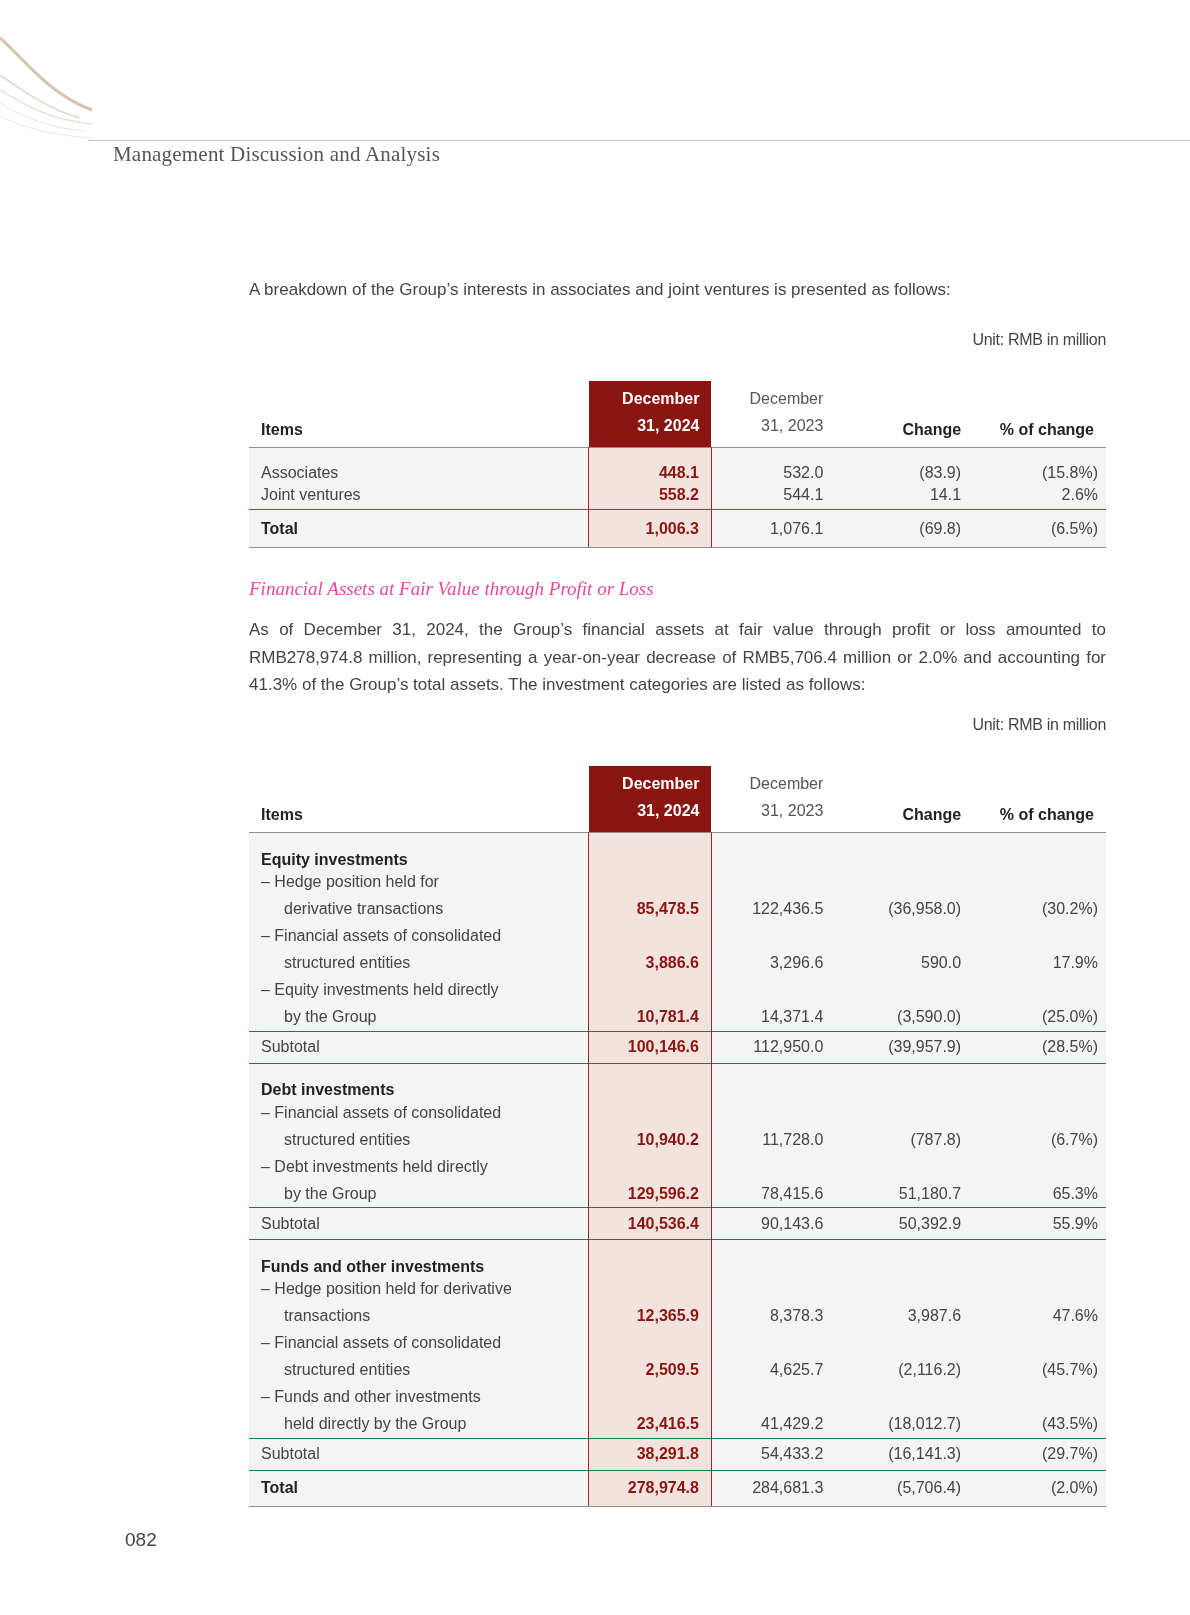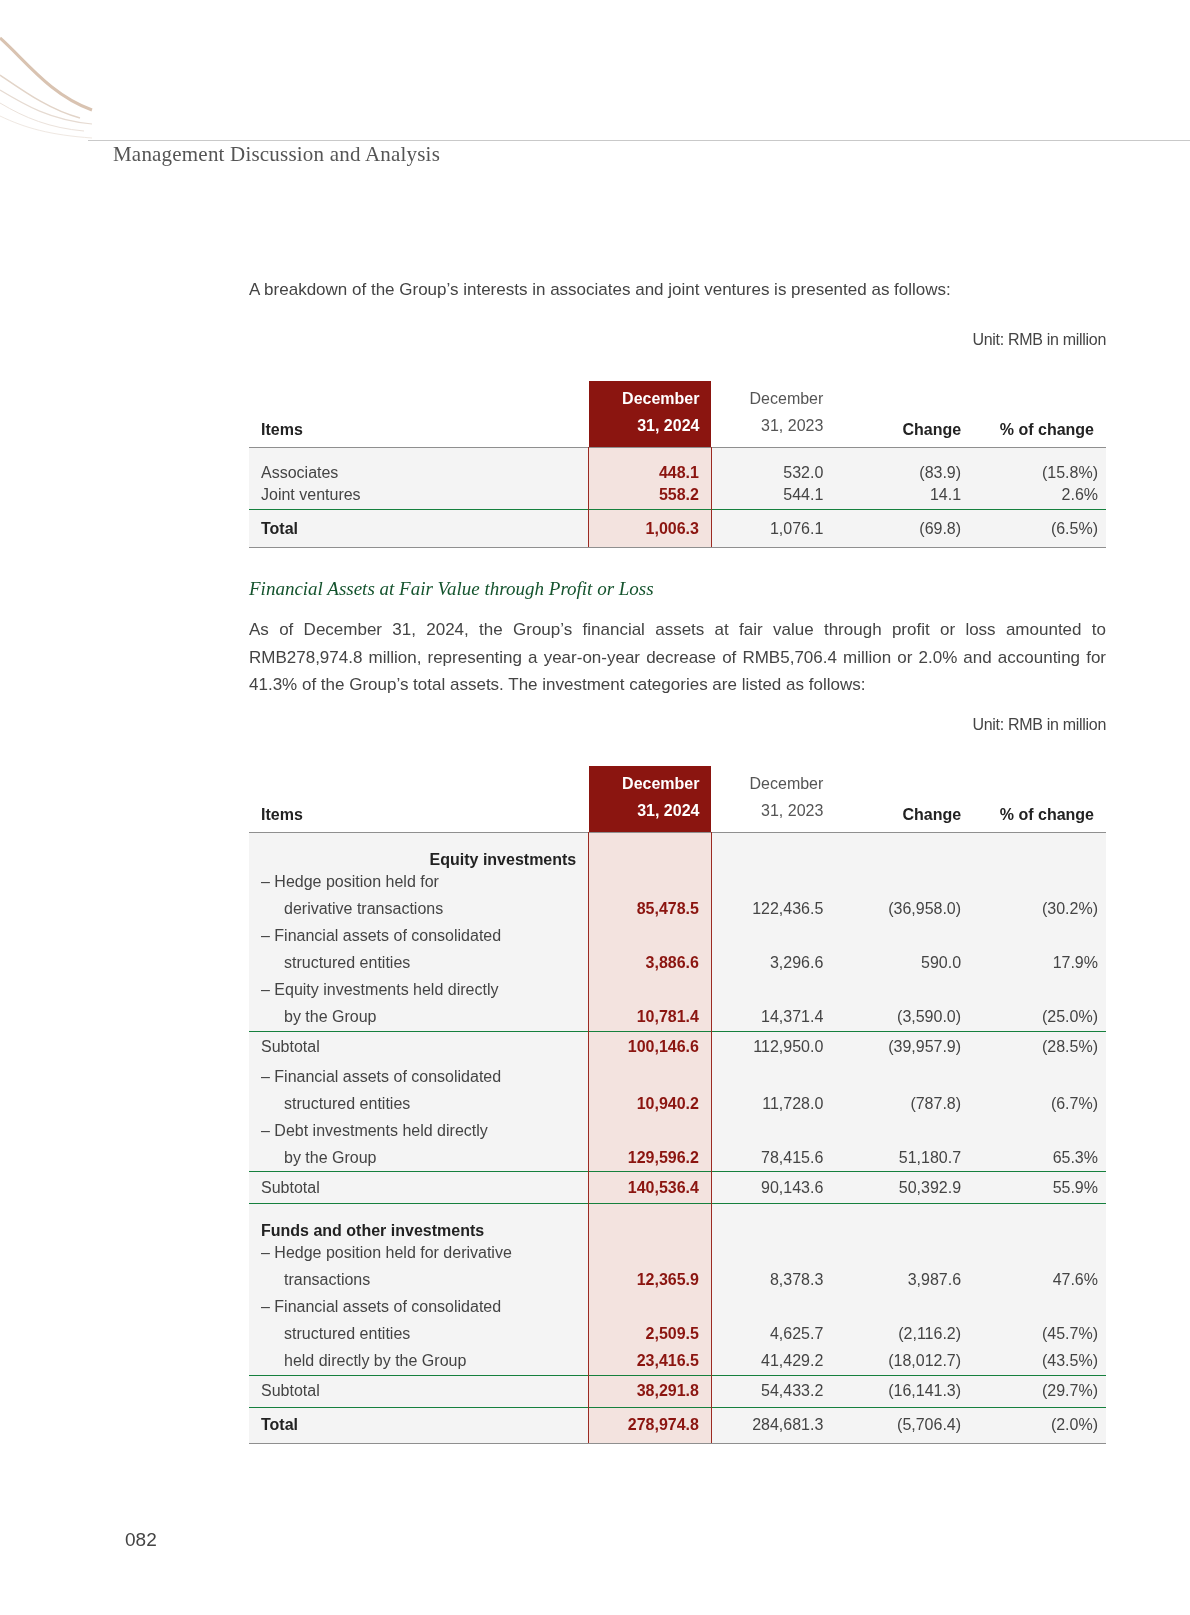--- a/index.html
+++ b/index.html
@@ -31,21 +31,21 @@
     table.fin tr.bold td.lbl { font-weight: bold; color: #222; }
     table.fin tr.cat td.lbl { font-weight: bold; color: #222; }
 
     .col-items { width: 335px; }
     .col-cur { width: 121px; }
     .col-prev { width: 134px; }
     .col-chg { width: 124px; }
     .col-pct { width: 131px; }
 
     .section-title { position: absolute; left: 249px; top: 578px; font-family: "Liberation Serif", "DejaVu Serif", serif;
-      font-style: italic; font-size: 19px; color: #14532d; }
+      font-style: italic; font-size: 19px; color: #ec4899; }
     .para { position: absolute; left: 249px; top: 616px; width: 857px; font-size: 17px; line-height: 27.5px; color: #444;
       text-align: justify; }
 
     .page-num { position: absolute; left: 125px; top: 1529px; font-family: Liberation Sans, sans-serif;
       font-size: 19px; color: #444; }
   </style>
 </head>
 <body>
 
 <svg class="deco" viewBox="0 0 100 150">
@@ -132,21 +132,21 @@
         <div>December</div>
         <div>31, 2023</div>
       </th>
       <th>Change</th>
       <th>% of change</th>
     </tr>
   </thead>
   <tbody>
 
     <tr class="cat" style="height:36px;">
-      <td class="lbl" style="vertical-align:bottom;text-align:right;">Equity investments</td>
+      <td class="lbl" style="vertical-align:bottom;">Equity investments</td>
       <td class="cur"></td>
         <td class="prev"></td>
         <td></td>
         <td class="pct"></td>
     </tr>
     <tr>
       <td class="lbl">– Hedge position held for</td>
       <td class="cur"></td>
         <td class="prev"></td>
         <td></td>
@@ -188,20 +188,27 @@
       <td class="pct">(25.0%)</td>
     </tr>
     <tr class="sep" style="height:32px;">
       <td class="lbl">Subtotal</td>
       <td class="cur">100,146.6</td>
       <td class="prev">112,950.0</td>
       <td>(39,957.9)</td>
       <td class="pct">(28.5%)</td>
     </tr>
 
+    <tr class="cat sep" style="height:36px;">
+      <td class="lbl" style="vertical-align:bottom;">Debt investments</td>
+      <td class="cur"></td>
+        <td class="prev"></td>
+        <td></td>
+        <td class="pct"></td>
+    </tr>
     <tr>
       <td class="lbl">– Financial assets of consolidated</td>
       <td class="cur"></td>
         <td class="prev"></td>
         <td></td>
         <td class="pct"></td>
     </tr>
     <tr>
       <td class="lbl indent">structured entities</td>
       <td class="cur">10,940.2</td>
@@ -260,20 +267,27 @@
         <td class="pct"></td>
     </tr>
     <tr>
       <td class="lbl indent">structured entities</td>
       <td class="cur">2,509.5</td>
       <td class="prev">4,625.7</td>
       <td>(2,116.2)</td>
       <td class="pct">(45.7%)</td>
     </tr>
     <tr>
+      <td class="lbl">– Funds and other investments</td>
+      <td class="cur"></td>
+        <td class="prev"></td>
+        <td></td>
+        <td class="pct"></td>
+    </tr>
+    <tr>
       <td class="lbl indent">held directly by the Group</td>
       <td class="cur">23,416.5</td>
       <td class="prev">41,429.2</td>
       <td>(18,012.7)</td>
       <td class="pct">(43.5%)</td>
     </tr>
     <tr class="sep" style="height:32px;">
       <td class="lbl">Subtotal</td>
       <td class="cur">38,291.8</td>
       <td class="prev">54,433.2</td>

